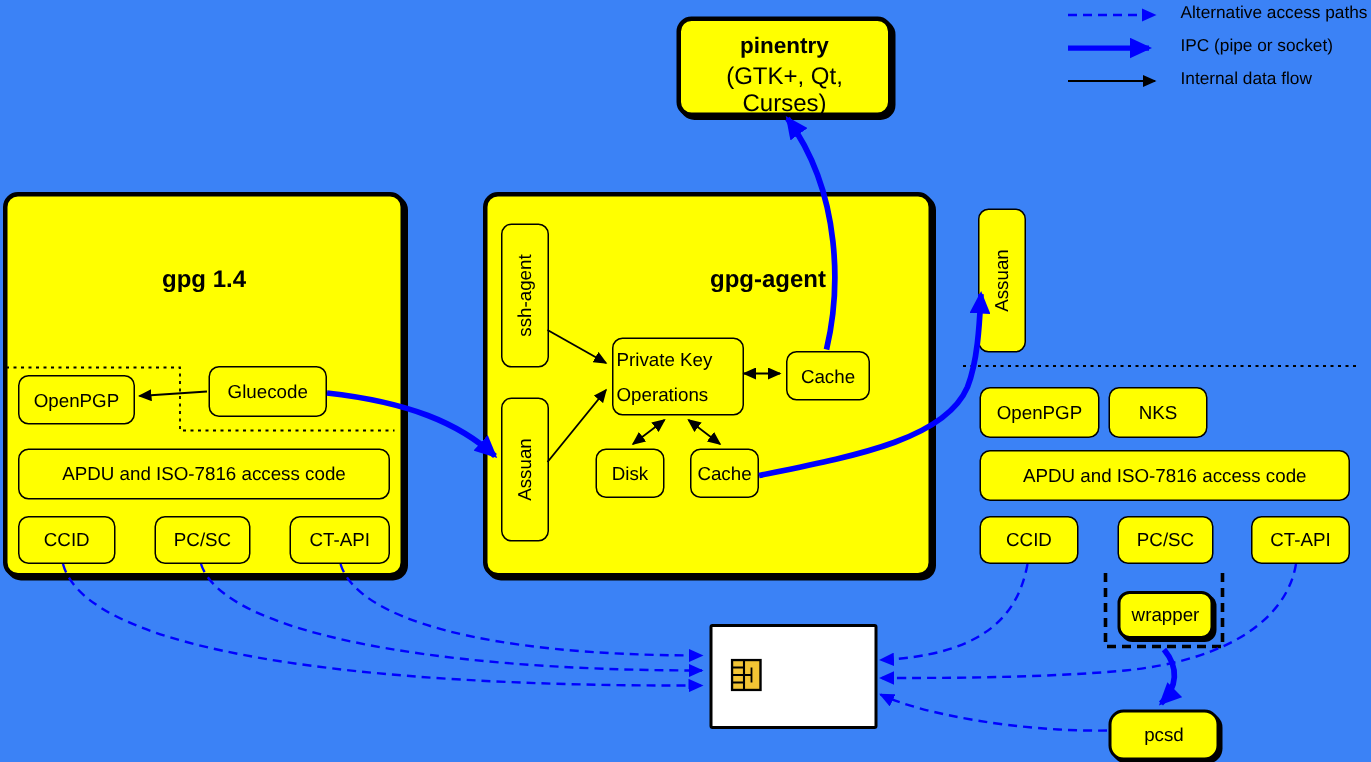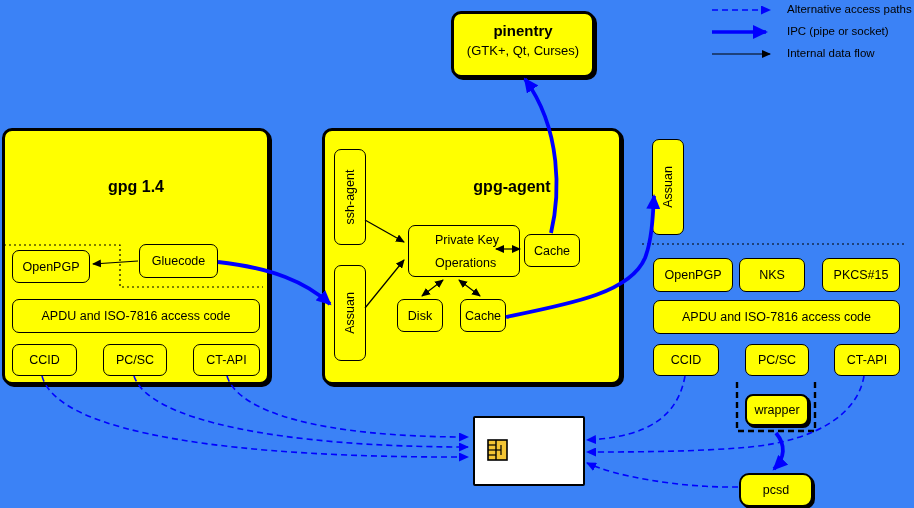--- a/index.html
+++ b/index.html
@@ -8,35 +8,35 @@
   .bigbox{position:absolute;background:#ffff00;border:3px solid #000;border-radius:10px;
           box-shadow:2px 2px 0 #000;}
   .smallbox{position:absolute;background:#ffff00;border:1.5px solid #000;border-radius:7px;
           display:flex;align-items:center;justify-content:center;font-size:12.5px;}
   .thickbox{position:absolute;background:#ffff00;border:2.5px solid #000;border-radius:8px;
           box-shadow:2px 2px 0 #000;display:flex;align-items:center;justify-content:center;font-size:12.5px;}
   .title{position:absolute;font-weight:bold;font-size:16px;text-align:center;}
   .vlabel{position:absolute;left:50%;top:50%;transform:translate(-50%,-50%) rotate(-90deg);
           white-space:nowrap;font-size:12.5px;}
   .legend-label{position:absolute;font-size:11.5px;white-space:nowrap;}
-  .pko{flex-direction:column;align-items:flex-start;justify-content:center;gap:9px;padding-left:26px;}
+  .pko{flex-direction:column;align-items:flex-start;justify-content:center;gap:9px;padding-left:2px;}
   svg.overlay{position:absolute;left:0;top:0;z-index:20;pointer-events:none;}
 </style>
 </head>
 <body>
 
 <div class="canvas">
 
   <div class="legend-label" style="left:787px;top:3px;">Alternative access paths</div>
   <div class="legend-label" style="left:787px;top:25px;">IPC (pipe or socket)</div>
   <div class="legend-label" style="left:787px;top:47px;">Internal data flow</div>
 
   <div class="bigbox" style="left:451px;top:11px;width:138px;height:61px;">
     <div style="text-align:center;font-weight:bold;font-size:15px;margin-top:8px;">pinentry</div>
-    <div style="text-align:center;font-size:13px;margin-top:4px;">(GTK+, Qt, Curses)</div>
+    <div style="text-align:center;font-size:16px;margin-top:4px;">(GTK+, Qt, Curses)</div>
   </div>
 
   <div class="bigbox" style="left:2px;top:128px;width:262px;height:251px;">
     <div class="title" style="left:0;width:100%;top:47px;">gpg 1.4</div>
   </div>
   <div class="smallbox" style="left:12px;top:250px;width:76px;height:31px;">OpenPGP</div>
   <div class="smallbox" style="left:139px;top:244px;width:77px;height:32px;">Gluecode</div>
   <div class="smallbox" style="left:12px;top:299px;width:246px;height:32px;">APDU and ISO-7816 access code</div>
   <div class="smallbox" style="left:12px;top:344px;width:63px;height:30px;">CCID</div>
   <div class="smallbox" style="left:103px;top:344px;width:62px;height:30px;">PC/SC</div>
@@ -57,21 +57,20 @@
   </div>
   <div class="smallbox" style="left:524px;top:234px;width:54px;height:31px;">Cache</div>
   <div class="smallbox" style="left:397px;top:299px;width:44px;height:31px;">Disk</div>
   <div class="smallbox" style="left:460px;top:299px;width:44px;height:31px;">Cache</div>
 
   <div class="smallbox" style="left:652px;top:139px;width:30px;height:94px;">
     <span class="vlabel">Assuan</span>
   </div>
   <div class="smallbox" style="left:653px;top:258px;width:78px;height:32px;">OpenPGP</div>
   <div class="smallbox" style="left:739px;top:258px;width:64px;height:32px;">NKS</div>
-  <div class="smallbox" style="left:822px;top:258px;width:76px;height:32px;">PKCS#15</div>
   <div class="smallbox" style="left:653px;top:300px;width:245px;height:32px;">APDU and ISO-7816 access code</div>
   <div class="smallbox" style="left:653px;top:344px;width:64px;height:30px;">CCID</div>
   <div class="smallbox" style="left:745px;top:344px;width:62px;height:30px;">PC/SC</div>
   <div class="smallbox" style="left:834px;top:344px;width:64px;height:30px;">CT-API</div>
 
   <div style="position:absolute;left:473px;top:416px;width:108px;height:66px;background:#ffffff;border:2px solid #000;border-radius:2px;">
     <svg width="22" height="22" style="position:absolute;left:12px;top:21px;">
       <rect x="1" y="1" width="19" height="20" fill="#f2c434" stroke="#000" stroke-width="1.6"></rect>
       <line x1="9" y1="1" x2="9" y2="21" stroke="#000" stroke-width="1.4"></line>
       <line x1="1" y1="6" x2="9" y2="6" stroke="#000" stroke-width="1.2"></line>

